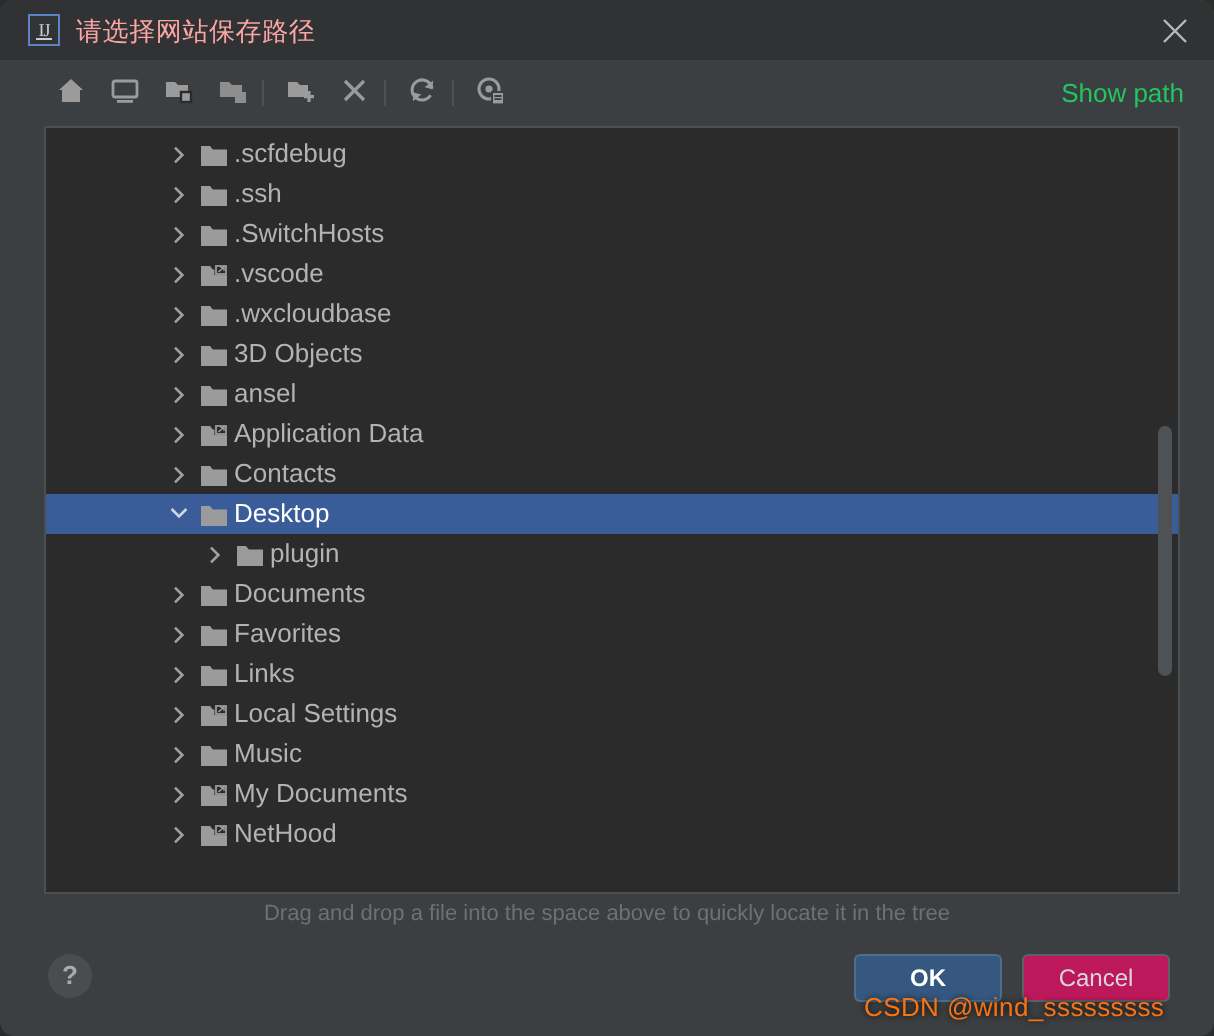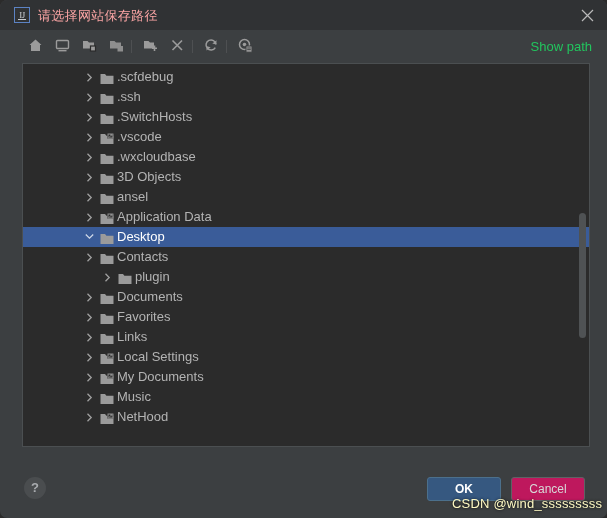--- a/index.html
+++ b/index.html
@@ -204,23 +204,23 @@
     border-radius: 3px;
     color: #d8d8d8;
     font-size: 12px;
     line-height: 22px;
     text-align: center;
     cursor: pointer;
   }
 
   #watermark {
     position: absolute;
-    left: 452px; top: 496px;
+    left: 432px; top: 496px;
     font-size: 13px;
-    color: #fef9c3;
+    color: #f97316;
     letter-spacing: 0.2px;
     text-shadow: 0 0 3px rgba(0,0,0,0.9);
   }
 </style>
 </head>
 <body>
 
 <div id="dialog">
 
   <div id="titlebar">
@@ -390,41 +390,41 @@
             </svg>
           </span>
           <span class="ficon" style="left: 77px;"><svg width="14" height="12" viewBox="0 0 14 12">
               <path d="M0.5,1 L5,1 L6.4,2.7 L13.5,2.7 L13.5,11 L0.5,11 Z" fill="#9b9b9b"></path>
               <rect x="7.2" y="0.3" width="6.3" height="5.2" fill="#2b2b2b"></rect>
               <rect x="8" y="1" width="5" height="4" fill="none" stroke="#9b9b9b" stroke-width="0.9"></rect>
               <path d="M9.2,4 L11.9,1.7 M10.2,1.6 L12,1.6 L12,3.4" stroke="#9b9b9b" stroke-width="0.8" fill="none"></path>
             </svg></span>
           <span class="flabel" style="left: 94px;">Application Data</span>
         </div>
+        <div class="row">
+          <span class="chevron" style="left: 59px;">
+            <svg width="7" height="9" viewBox="0 0 7 9">
+              <path d="M1.5,0.8 L5.2,4.5 L1.5,8.2" fill="none" stroke="#a0a0a0" stroke-width="1.3"></path>
+            </svg>
+          </span>
+          <span class="ficon" style="left: 77px;"><svg width="14" height="12" viewBox="0 0 14 12">
+              <path d="M0.5,1 L5,1 L6.4,2.7 L13.5,2.7 L13.5,11 L0.5,11 Z" fill="#9b9b9b"></path>
+            </svg></span>
+          <span class="flabel" style="left: 94px;">Contacts</span>
+        </div>
         <div class="row sel">
           <span class="chevron" style="left: 59px;">
             <svg width="9" height="7" viewBox="0 0 9 7">
               <path d="M0.8,1.5 L4.5,5.2 L8.2,1.5" fill="none" stroke="#cfd8e8" stroke-width="1.3"></path>
             </svg>
           </span>
           <span class="ficon" style="left: 77px;"><svg width="14" height="12" viewBox="0 0 14 12">
               <path d="M0.5,1 L5,1 L6.4,2.7 L13.5,2.7 L13.5,11 L0.5,11 Z" fill="#9b9b9b"></path>
             </svg></span>
           <span class="flabel" style="left: 94px;">Desktop</span>
-        </div>
-        <div class="row">
-          <span class="chevron" style="left: 59px;">
-            <svg width="7" height="9" viewBox="0 0 7 9">
-              <path d="M1.5,0.8 L5.2,4.5 L1.5,8.2" fill="none" stroke="#a0a0a0" stroke-width="1.3"></path>
-            </svg>
-          </span>
-          <span class="ficon" style="left: 77px;"><svg width="14" height="12" viewBox="0 0 14 12">
-              <path d="M0.5,1 L5,1 L6.4,2.7 L13.5,2.7 L13.5,11 L0.5,11 Z" fill="#9b9b9b"></path>
-            </svg></span>
-          <span class="flabel" style="left: 94px;">Contacts</span>
         </div>
         <div class="row">
           <span class="chevron" style="left: 77px;">
             <svg width="7" height="9" viewBox="0 0 7 9">
               <path d="M1.5,0.8 L5.2,4.5 L1.5,8.2" fill="none" stroke="#a0a0a0" stroke-width="1.3"></path>
             </svg>
           </span>
           <span class="ficon" style="left: 95px;"><svg width="14" height="12" viewBox="0 0 14 12">
               <path d="M0.5,1 L5,1 L6.4,2.7 L13.5,2.7 L13.5,11 L0.5,11 Z" fill="#9b9b9b"></path>
             </svg></span>
@@ -478,57 +478,58 @@
           <span class="flabel" style="left: 94px;">Local Settings</span>
         </div>
         <div class="row">
           <span class="chevron" style="left: 59px;">
             <svg width="7" height="9" viewBox="0 0 7 9">
               <path d="M1.5,0.8 L5.2,4.5 L1.5,8.2" fill="none" stroke="#a0a0a0" stroke-width="1.3"></path>
             </svg>
           </span>
           <span class="ficon" style="left: 77px;"><svg width="14" height="12" viewBox="0 0 14 12">
               <path d="M0.5,1 L5,1 L6.4,2.7 L13.5,2.7 L13.5,11 L0.5,11 Z" fill="#9b9b9b"></path>
+            </svg></span>
+          <span class="flabel" style="left: 94px;">Music</span>
+        </div>
+        <div class="row">
+          <span class="chevron" style="left: 59px;">
+            <svg width="7" height="9" viewBox="0 0 7 9">
+              <path d="M1.5,0.8 L5.2,4.5 L1.5,8.2" fill="none" stroke="#a0a0a0" stroke-width="1.3"></path>
+            </svg>
+          </span>
+          <span class="ficon" style="left: 77px;"><svg width="14" height="12" viewBox="0 0 14 12">
+              <path d="M0.5,1 L5,1 L6.4,2.7 L13.5,2.7 L13.5,11 L0.5,11 Z" fill="#9b9b9b"></path>
               <rect x="7.2" y="0.3" width="6.3" height="5.2" fill="#2b2b2b"></rect>
               <rect x="8" y="1" width="5" height="4" fill="none" stroke="#9b9b9b" stroke-width="0.9"></rect>
               <path d="M9.2,4 L11.9,1.7 M10.2,1.6 L12,1.6 L12,3.4" stroke="#9b9b9b" stroke-width="0.8" fill="none"></path>
             </svg></span>
           <span class="flabel" style="left: 94px;">My Documents</span>
         </div>
         <div class="row">
           <span class="chevron" style="left: 59px;">
             <svg width="7" height="9" viewBox="0 0 7 9">
               <path d="M1.5,0.8 L5.2,4.5 L1.5,8.2" fill="none" stroke="#a0a0a0" stroke-width="1.3"></path>
             </svg>
           </span>
           <span class="ficon" style="left: 77px;"><svg width="14" height="12" viewBox="0 0 14 12">
               <path d="M0.5,1 L5,1 L6.4,2.7 L13.5,2.7 L13.5,11 L0.5,11 Z" fill="#9b9b9b"></path>
-            </svg></span>
-          <span class="flabel" style="left: 94px;">Music</span>
-        </div>
-        <div class="row">
-          <span class="chevron" style="left: 59px;">
-            <svg width="7" height="9" viewBox="0 0 7 9">
-              <path d="M1.5,0.8 L5.2,4.5 L1.5,8.2" fill="none" stroke="#a0a0a0" stroke-width="1.3"></path>
-            </svg>
-          </span>
-          <span class="ficon" style="left: 77px;"><svg width="14" height="12" viewBox="0 0 14 12">
-              <path d="M0.5,1 L5,1 L6.4,2.7 L13.5,2.7 L13.5,11 L0.5,11 Z" fill="#9b9b9b"></path>
               <rect x="7.2" y="0.3" width="6.3" height="5.2" fill="#2b2b2b"></rect>
               <rect x="8" y="1" width="5" height="4" fill="none" stroke="#9b9b9b" stroke-width="0.9"></rect>
               <path d="M9.2,4 L11.9,1.7 M10.2,1.6 L12,1.6 L12,3.4" stroke="#9b9b9b" stroke-width="0.8" fill="none"></path>
             </svg></span>
           <span class="flabel" style="left: 94px;">NetHood</span>
         </div>
       </div>
     <div id="scroll-track">
       <div id="scroll-thumb"></div>
     </div>
   </div>
 
+  <div id="hint">Drag and drop a file into the space above to quickly locate it in the tree</div>
 
   <div id="help-btn">?</div>
   <div id="ok-btn">OK</div>
   <div id="cancel-btn">Cancel</div>
 
   <div id="watermark">CSDN @wind_sssssssss</div>
 
 </div>
 
 </body></html>

